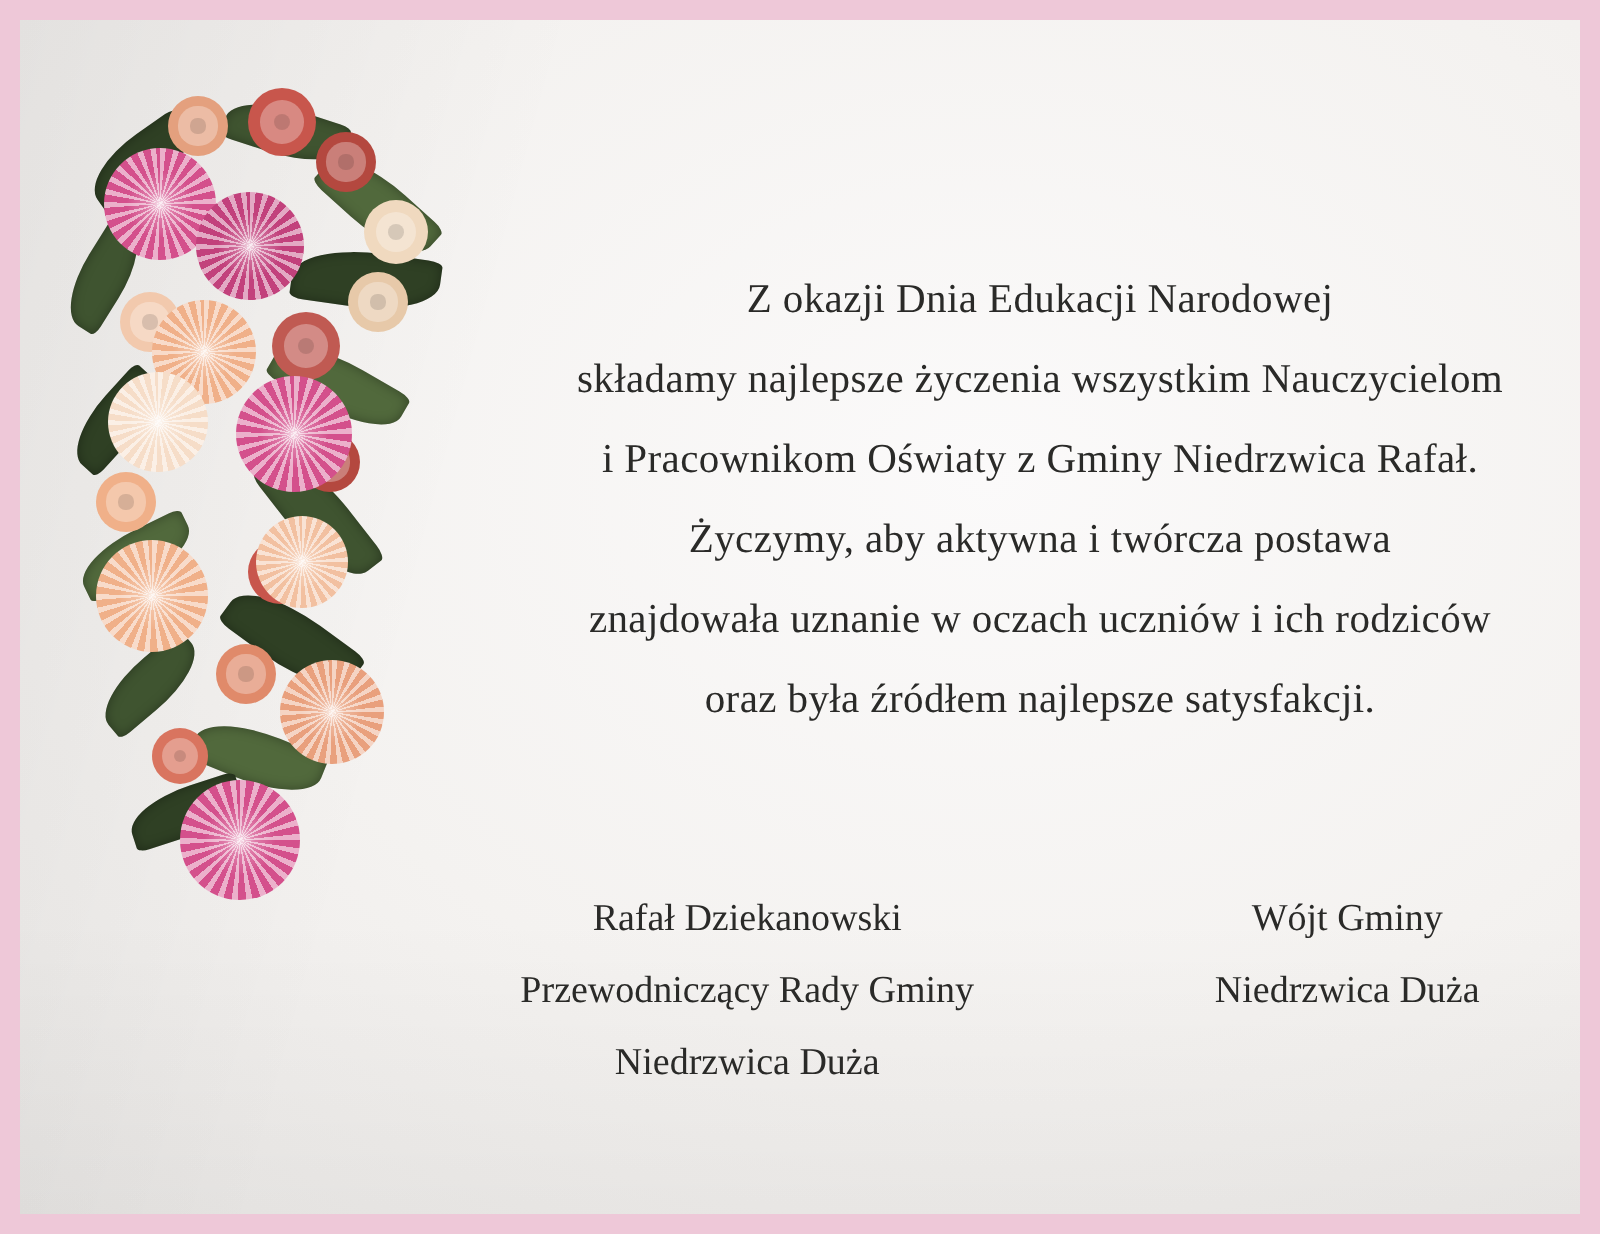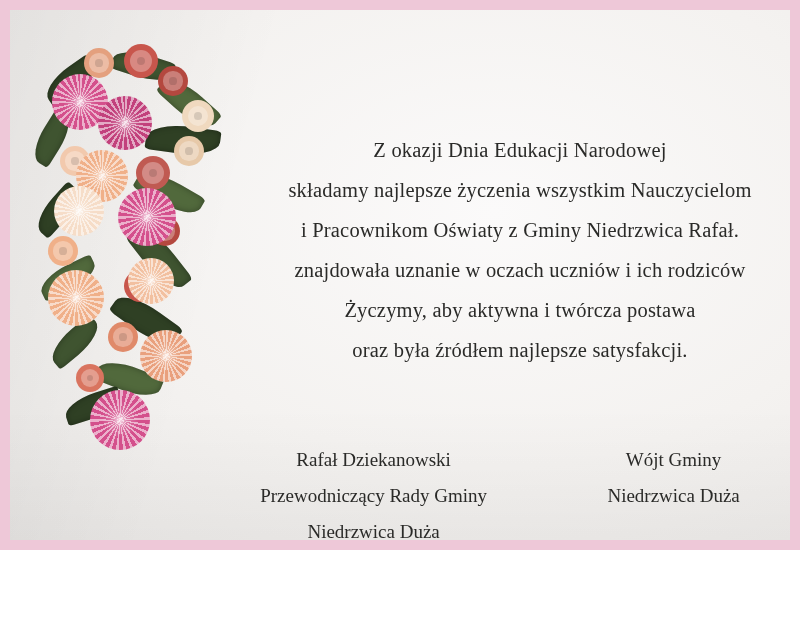--- a/index.html
+++ b/index.html
@@ -3,21 +3,21 @@
 <meta charset="utf-8">
 <style>
   html, body {
     margin: 0;
     padding: 0;
     background: #ffffff;
   }
   #card {
     position: relative;
     width: 800px;
-    height: 550px;
+    height: 617px;
     box-sizing: border-box;
     border: 10px solid #eec8d8;
     background: #f0abfc;
     overflow: hidden;
     font-family: "Liberation Serif", serif;
   }
   
   #paper {
     position: absolute;
     inset: 0;
@@ -163,22 +163,22 @@
     <div class="flower mum" style="left:24px;  top:240px; width:56px; height:56px; background-color:#f0b089;"></div>
     <div class="flower mum" style="left:116px; top:300px; width:52px; height:52px; background-color:#e9a07d;"></div>
     <div class="flower mum" style="left:66px;  top:360px; width:60px; height:60px; background-color:#d4508c;"></div>
     <div class="flower mum" style="left:104px; top:228px; width:46px; height:46px; background-color:#f2c0a0;"></div>
   </div>
 
   <div id="message">
     <span class="line">Z okazji Dnia Edukacji Narodowej</span>
     <span class="line">składamy najlepsze życzenia wszystkim Nauczycielom</span>
     <span class="line">i Pracownikom Oświaty z Gminy Niedrzwica Rafał.</span>
+    <span class="line">Życzymy, aby aktywna i twórcza postawa</span>
     <span class="line">znajdowała uznanie w oczach uczniów i ich rodziców</span>
-    <span class="line">Życzymy, aby aktywna i twórcza postawa</span>
     <span class="line">oraz była źródłem najlepsze satysfakcji.</span>
   </div>
 
   <div id="signatures">
     <div class="signature">
       <span class="sig-line">Rafał Dziekanowski</span>
       <span class="sig-line">Przewodniczący Rady Gminy</span>
       <span class="sig-line">Niedrzwica Duża</span>
     </div>
     <div class="signature">

